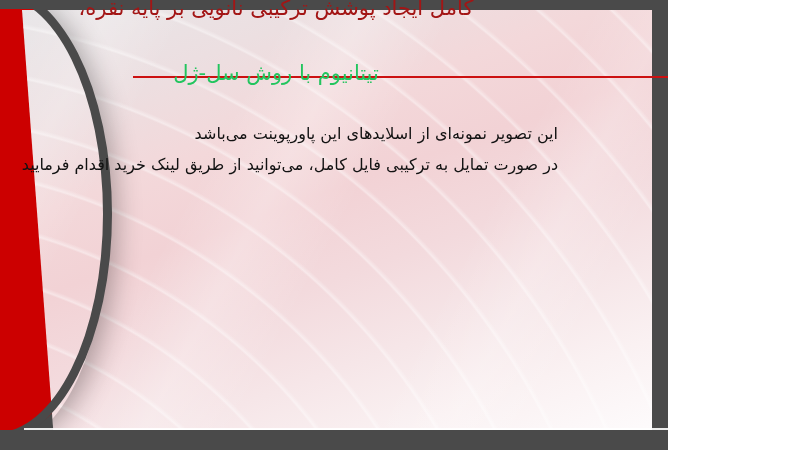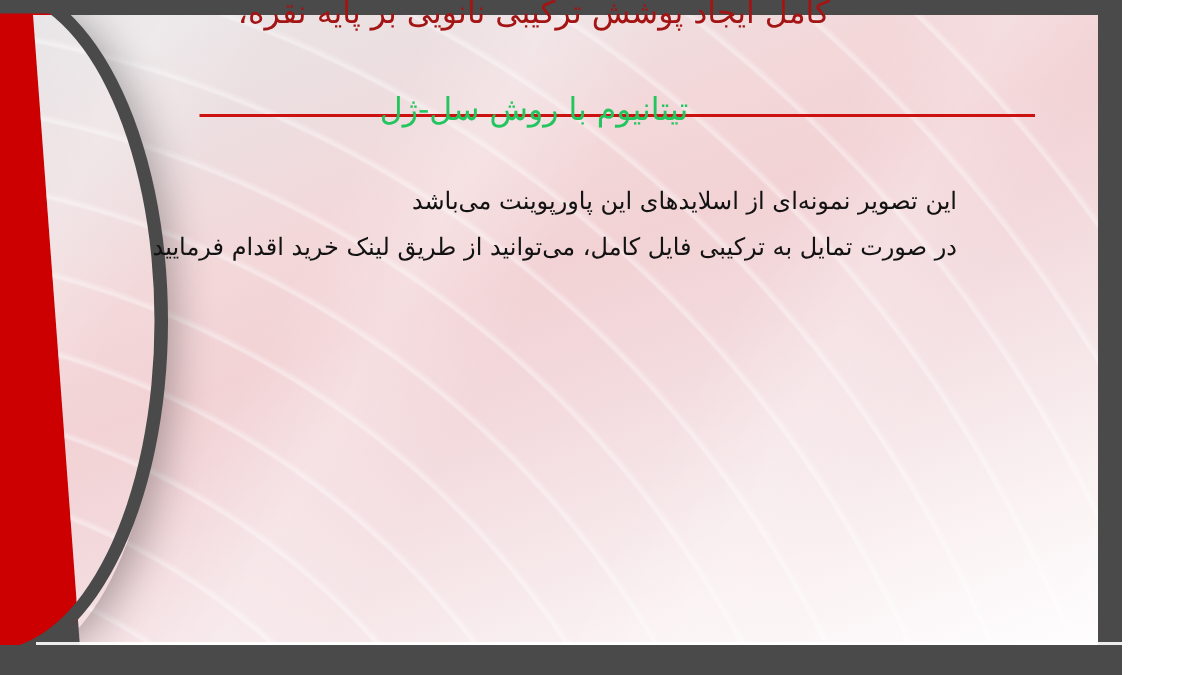--- a/index.html
+++ b/index.html
@@ -10,21 +10,21 @@
   body {
     width: 800px;
     height: 450px;
     overflow: hidden;
     font-family: "DejaVu Sans", "Liberation Sans", sans-serif;
   }
 
   
   .slide {
     position: relative;
-    width: 748px;
+    width: 668px;
     height: 450px;
     overflow: hidden;
     background: #4b4b4b;
   }
 
   
   .frame-backdrop {
     position: absolute;
     inset: 0;
     background: #4a4a4a;

